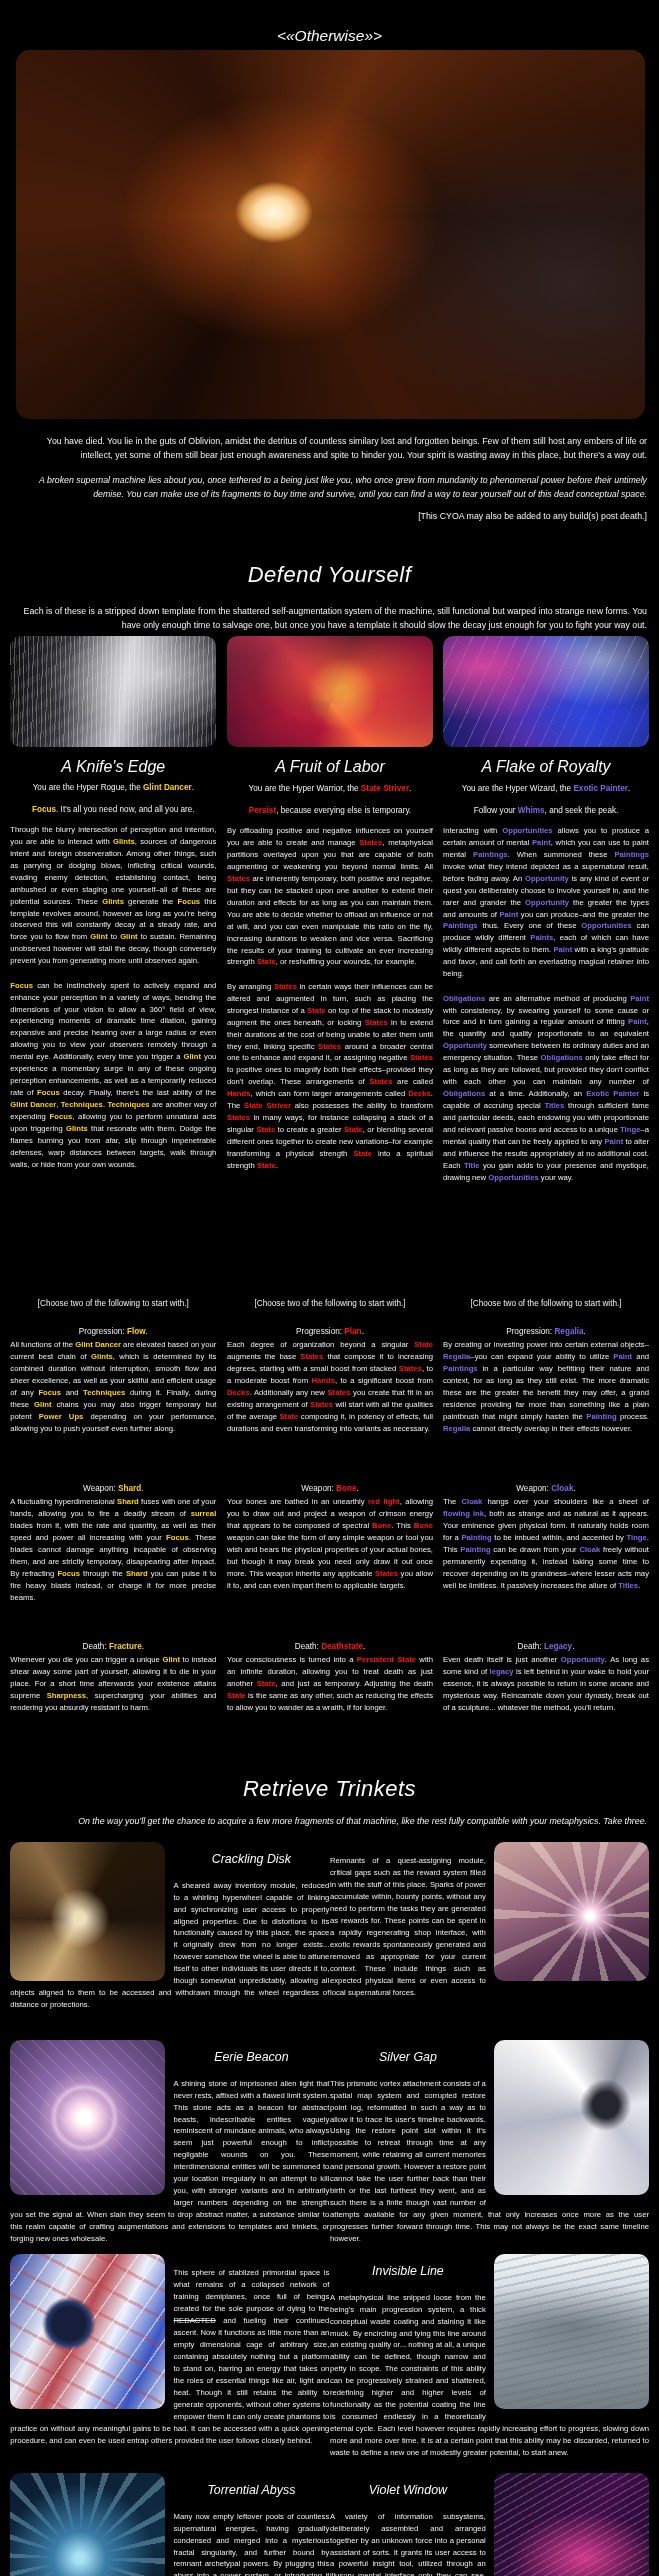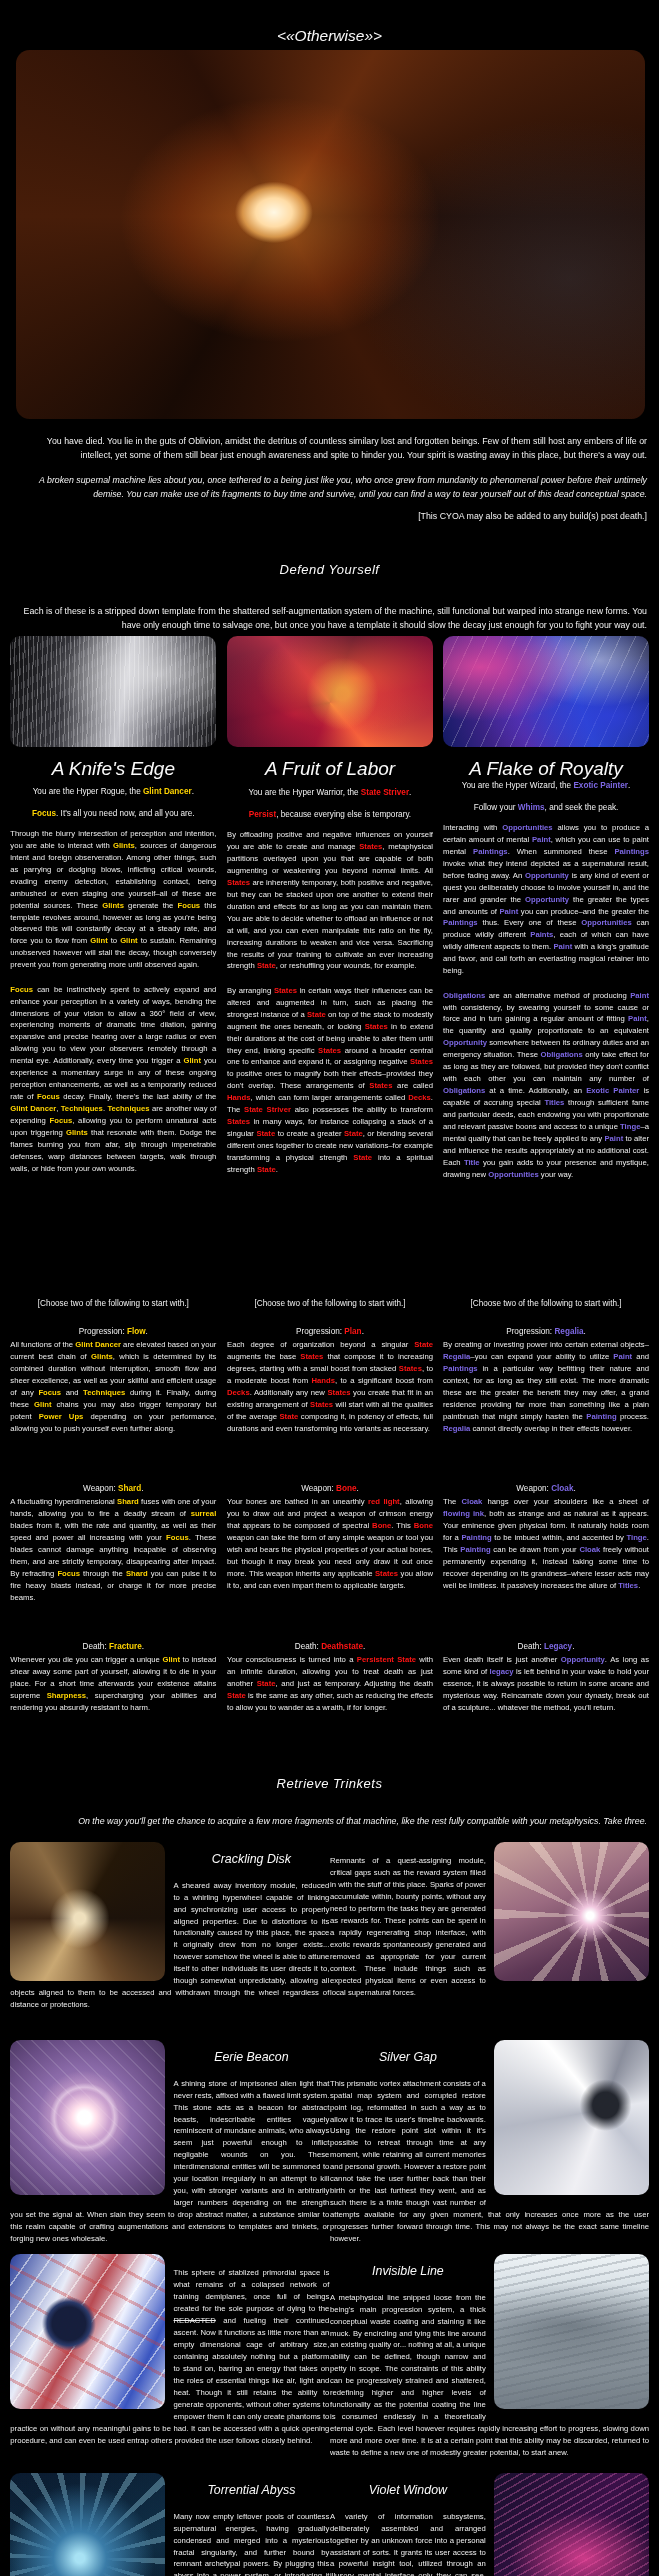--- a/index.html
+++ b/index.html
@@ -1,21 +1,21 @@
 <!DOCTYPE html>
 <html style="font-size:8.2px"><head>
 <meta charset="utf-8">
 <style>
   html,body{margin:0;padding:0;background:#000;}
   body{width:659px;height:3451px;position:relative;font-family:"Liberation Sans",sans-serif;color:#f2f2f2;overflow:hidden;}
   .abs{position:absolute;}
   .center{text-align:center;}
   .hdr{font-style:italic;font-weight:normal;color:#fafafa;margin:0;}
-  .big-hdr{font-size:13px;letter-spacing:0.5px;}
-  .col-hdr{font-size:19px;}
+  .big-hdr{font-size:22px;letter-spacing:0.5px;}
+  .col-hdr{font-size:16px;}
   .trk-hdr{font-size:12.4px;}
   .body-txt{font-size:7.7px;line-height:1.55;text-align:justify;color:#efefef;}
   .intro-txt{font-size:8.8px;line-height:1.6;color:#f4f4f4;text-align:right;}
   .it{font-style:italic;}
   .strike{text-decoration:line-through;}
   .kw{font-weight:bold;}
   .kw-gold{color:#ffd400;}
   .kw-red{color:#ff1414;}
   .kw-purple{color:#7d68e4;}
   .cap-line{font-size:8.2px;}
@@ -122,21 +122,21 @@
     <div class="defimg rounded img-fruit"></div>
     <h3 class="hdr col-hdr center" style="margin-top:11.3px;text-align:center;">A Fruit of Labor</h3>
     <div class="center cap-line" style="margin-top:8.2px;"><span>You are the Hyper Warrior, the </span><span class="kw kw-red">State Striver</span><span>.</span></div>
     <div class="center cap-line" style="margin-top:12.4px;"><span class="kw kw-red">Persist</span><span>, because everying else is temporary.</span></div>
     <div class="body-txt" style="margin-top:10.3px;"><span>By offloading positive and negative influences on yourself you are able to create and manage </span><span class="kw kw-red">States</span><span>, metaphysical partitions overlayed upon you that are capable of both augmenting or weakening you beyond normal limits. All </span><span class="kw kw-red">States</span><span> are inherently temporary, both positive and negative, but they can be stacked upon one another to extend their duration and effects for as long as you can maintain them. You are able to decide whether to offload an influence or not at will, and you can even manipulate this ratio on the fly, increasing durations to weaken and vice versa. Sacrificing the results of your training to cultivate an ever increasing strength </span><span class="kw kw-red">State</span><span>, or reshuffling your wounds, for example.</span></div>
     <div class="body-txt" style="margin-top:12.4px;"><span>By arranging </span><span class="kw kw-red">States</span><span> in certain ways their influences can be altered and augmented in turn, such as placing the strongest instance of a </span><span class="kw kw-red">State</span><span> on top of the stack to modestly augment the ones beneath, or locking </span><span class="kw kw-red">States</span><span> in to extend their durations at the cost of being unable to alter them until they end, linking specific </span><span class="kw kw-red">States</span><span> around a broader central one to enhance and expand it, or assigning negative </span><span class="kw kw-red">States</span><span> to positive ones to magnify both their effects–provided they don't overlap. These arrangements of </span><span class="kw kw-red">States</span><span> are called </span><span class="kw kw-red">Hands</span><span>, which can form larger arrangements called </span><span class="kw kw-red">Decks</span><span>. The </span><span class="kw kw-red">State Striver</span><span> also possesses the ability to transform </span><span class="kw kw-red">States</span><span> in many ways, for instance collapsing a stack of a singular </span><span class="kw kw-red">State</span><span> to create a greater </span><span class="kw kw-red">State</span><span>, or blending several different ones together to create new variations–for example transforming a physical strength </span><span class="kw kw-red">State</span><span> into a spiritual strength </span><span class="kw kw-red">State</span><span>.</span></div>
   </div>
   <div class="defcol c3">
     <div class="defimg rounded img-flake"></div>
     <h3 class="hdr col-hdr center" style="margin-top:11.3px;">A Flake of Royalty</h3>
-    <div class="center cap-line" style="margin-top:1px;"><span>You are the Hyper Wizard, the </span><span class="kw kw-purple">Exotic Painter</span><span>.</span></div>
+    <div class="center cap-line" style="margin-top:8px;"><span>You are the Hyper Wizard, the </span><span class="kw kw-purple">Exotic Painter</span><span>.</span></div>
     <div class="center cap-line" style="margin-top:12.4px;"><span>Follow your </span><span class="kw kw-purple">Whims</span><span>, and seek the peak.</span></div>
     <div class="body-txt" style="margin-top:10.3px;"><span>Interacting with </span><span class="kw kw-purple">Opportunities</span><span> allows you to produce a certain amount of mental </span><span class="kw kw-purple">Paint</span><span>, which you can use to paint mental </span><span class="kw kw-purple">Paintings</span><span>. When summoned these </span><span class="kw kw-purple">Paintings</span><span> invoke what they intend depicted as a supernatural result, before fading away. An </span><span class="kw kw-purple">Opportunity</span><span> is any kind of event or quest you deliberately choose to involve yourself in, and the rarer and grander the </span><span class="kw kw-purple">Opportunity</span><span> the greater the types and amounts of </span><span class="kw kw-purple">Paint</span><span> you can produce–and the greater the </span><span class="kw kw-purple">Paintings</span><span> thus. Every one of these </span><span class="kw kw-purple">Opportunities</span><span> can produce wildly different </span><span class="kw kw-purple">Paints</span><span>, each of which can have wildly different aspects to them. </span><span class="kw kw-purple">Paint</span><span> with a king's gratitude and favor, and call forth an everlasting magical retainer into being.</span></div>
     <div class="body-txt" style="margin-top:12.4px;"><span class="kw kw-purple">Obligations</span><span> are an alternative method of producing </span><span class="kw kw-purple">Paint</span><span> with consistency, by swearing yourself to some cause or force and in turn gaining a regular amount of fitting </span><span class="kw kw-purple">Paint</span><span>, the quantity and quality proportionate to an equivalent </span><span class="kw kw-purple">Opportunity</span><span> somewhere between its ordinary duties and an emergency situation. These </span><span class="kw kw-purple">Obligations</span><span> only take effect for as long as they are followed, but provided they don't conflict with each other you can maintain any number of </span><span class="kw kw-purple">Obligations</span><span> at a time. Additionally, an </span><span class="kw kw-purple">Exotic Painter</span><span> is capable of accruing special </span><span class="kw kw-purple">Titles</span><span> through sufficient fame and particular deeds, each endowing you with proportionate and relevant passive boons and access to a unique </span><span class="kw kw-purple">Tinge</span><span>–a mental quality that can be freely applied to any </span><span class="kw kw-purple">Paint</span><span> to alter and influence the results appropriately at no additional cost. Each </span><span class="kw kw-purple">Title</span><span> you gain adds to your presence and mystique, drawing new </span><span class="kw kw-purple">Opportunities</span><span> your way.</span></div>
   </div>
 </div>
 
 <div class="al-row" style="top:1299px;">
   <div class="al-cell c1 center cap-line">[Choose two of the following to start with.]</div>
   <div class="al-cell c2 center cap-line">[Choose two of the following to start with.]</div>
   <div class="al-cell c3 center cap-line">[Choose two of the following to start with.]</div>

